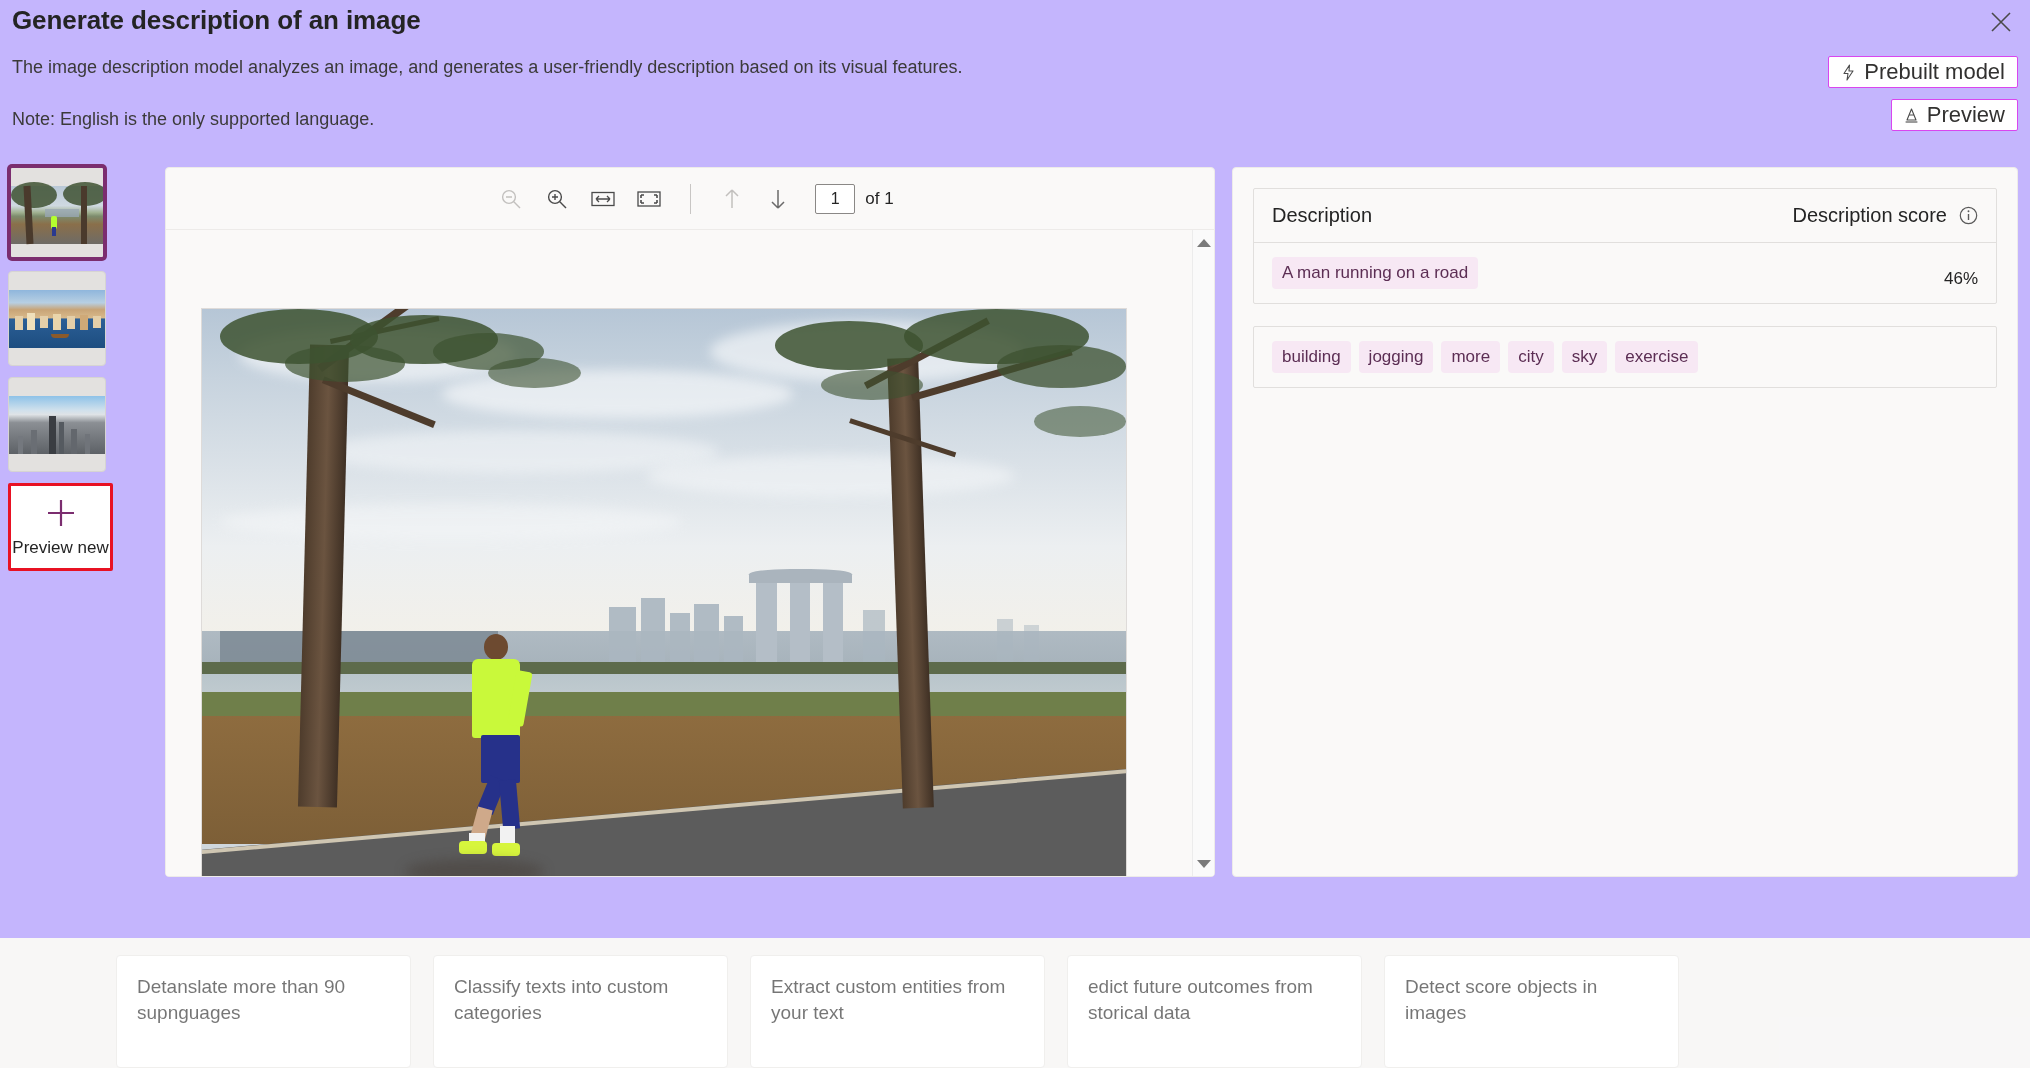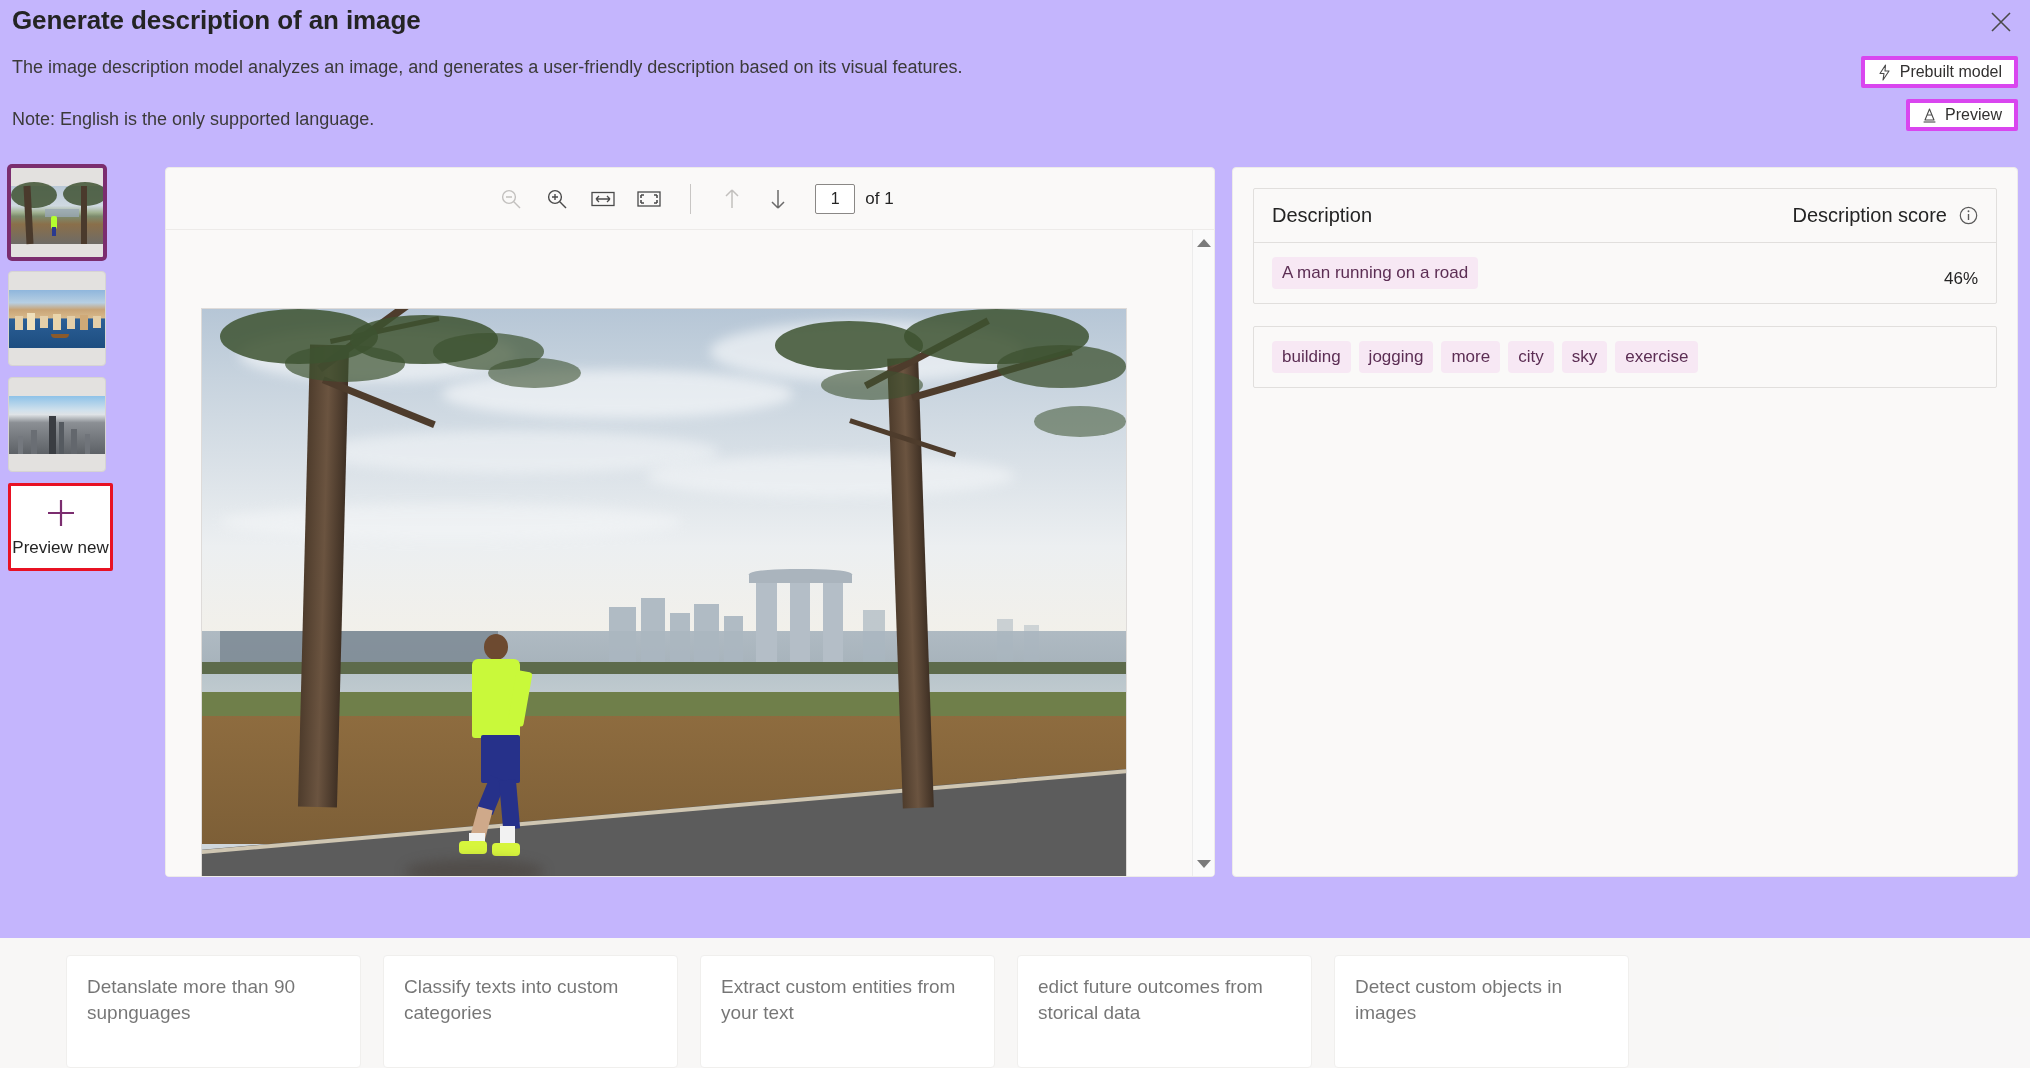--- a/index.html
+++ b/index.html
@@ -11,21 +11,21 @@
     color: #201f1e;
   }
 
   
   #bg-layer {
     position: absolute; left: 0; top: 0; width: 2030px; height: 1068px;
     background: #f3f2f1;
   }
   #bg-cards {
     position: absolute; left: 0; top: 955px; width: 2030px; height: 113px;
-    display: flex; gap: 22px; padding-left: 66px;
+    display: flex; gap: 22px; padding-left: 116px;
   }
   .bg-card {
     width: 295px; height: 113px;
     background: #ffffff; border: 1px solid #e6e4e2; border-radius: 4px;
     padding: 18px 20px 0 20px;
   }
   .bg-card-text {
     font-size: 19px; line-height: 26px; color: #1a1a1a; font-weight: 400;
   }
   #bg-dim {
@@ -55,25 +55,25 @@
   #close-btn {
     position: absolute; right: 12px; top: 5px;
     width: 34px; height: 34px;
     display: flex; align-items: center; justify-content: center;
     cursor: pointer; background: transparent; border: none;
   }
 
   .hdr-btn {
     position: absolute;
     height: 32px;
-    border: 4px solid #d946ef; border-radius: 2px;
+    border: 1px solid #d946ef; border-radius: 2px;
     background: #ffffff;
     display: flex; align-items: center; gap: 8px;
     padding: 0 12px;
-    font-size: 16px; color: #323130;
+    font-size: 22px; color: #323130;
     cursor: pointer;
     white-space: nowrap;
   }
   #prebuilt-btn { right: 12px; top: 56px; }
   #preview-btn  { right: 12px; top: 99px; }
 
   
   #thumb-rail {
     position: absolute; left: 8px; top: 165px;
     width: 110px;
@@ -268,21 +268,21 @@
     <div class="bg-card">
       <div class="bg-card-text">Classify texts into custom categories</div>
     </div>
     <div class="bg-card">
       <div class="bg-card-text">Extract custom entities from your text</div>
     </div>
     <div class="bg-card">
       <div class="bg-card-text">edict future outcomes from storical data</div>
     </div>
     <div class="bg-card">
-      <div class="bg-card-text">Detect custom objects in images</div>
+      <div class="bg-card-text">Detect score objects in images</div>
     </div>
   </div>
 </div>
 <div id="bg-dim"></div>
 
 <div id="modal">
 
   <div id="dlg-title">Generate description of an image</div>
   <div id="dlg-sub1">The image description model analyzes an image, and generates a user-friendly description based on its visual features.</div>
   <div id="dlg-sub2">Note: English is the only supported language.</div>

